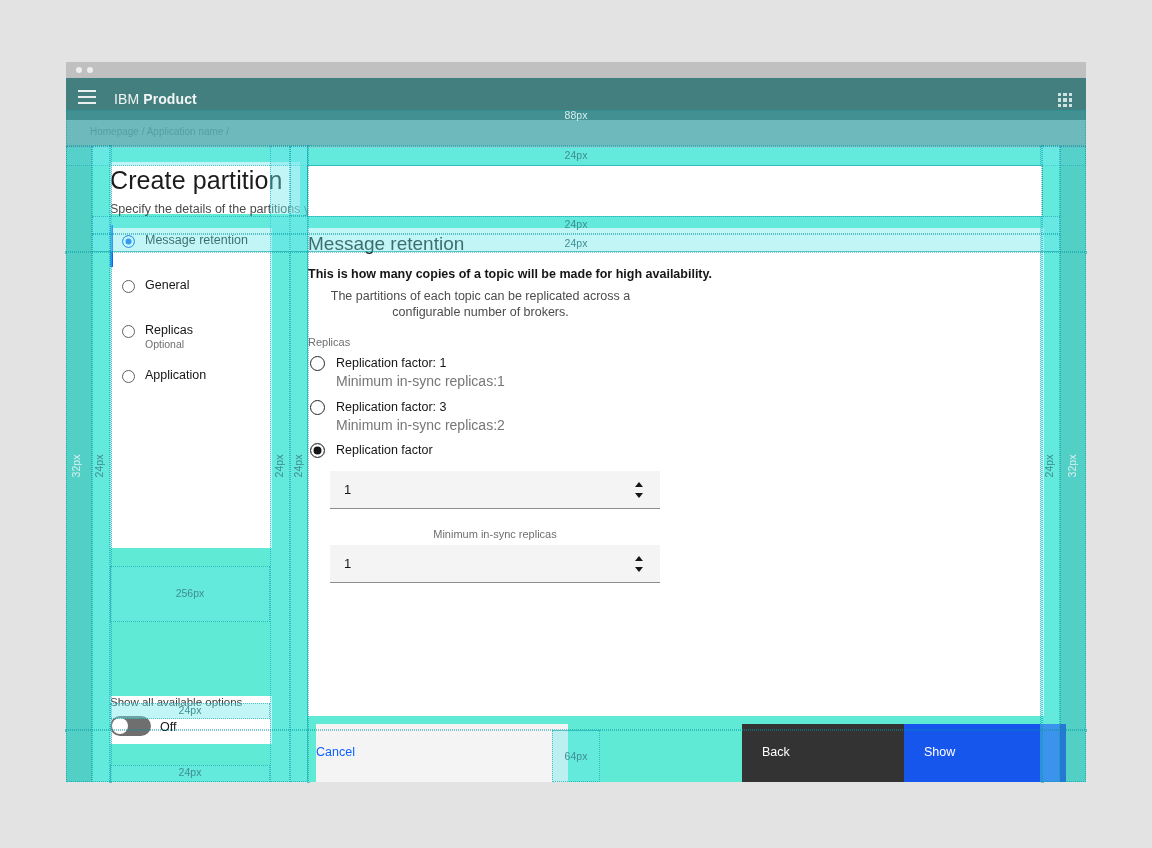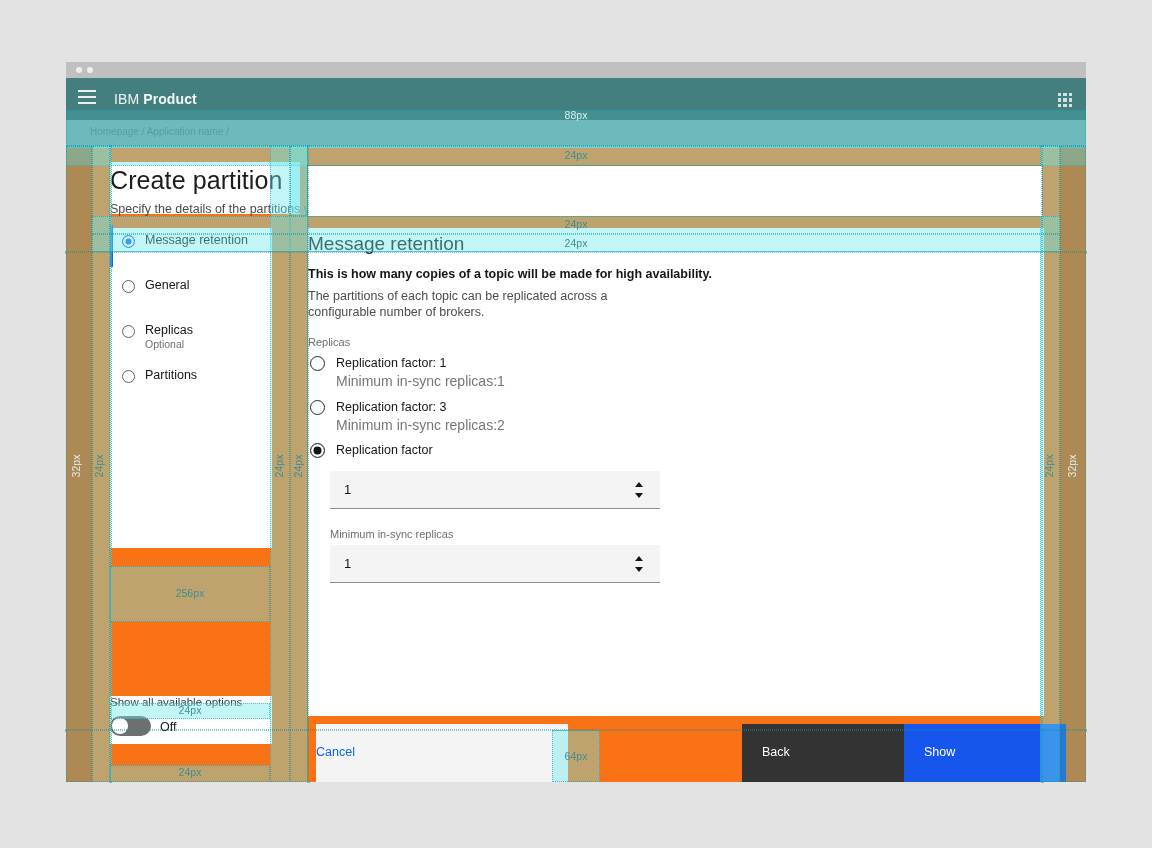--- a/index.html
+++ b/index.html
@@ -72,21 +72,22 @@
   #crumbs {
     position: absolute; left: 24px; top: 6px;
     font-size: 10px; color: #5c9a9a;
     white-space: nowrap;
   }
 
   
   #pagebody {
     position: absolute; left: 0; top: 86px;
     width: 100%; height: 634px;
-    background: #f97316;
+    background: #5eead4;
+    text-align: center;
   }
 
   
   #heading-wrap {
     position: absolute; left: 44px; top: 14px;
     width: 190px; height: 52px;
     background: #ffffff;
   }
   #page-title {
     position: absolute; left: 44px; top: 18px;
@@ -331,21 +332,21 @@
       </div>
       <div class="nav-item" style="top:90px">
 
         <span class="nav-radio"></span>
         <span class="nav-label">Replicas</span>
         <span class="nav-opt">Optional</span>
       </div>
       <div class="nav-item" style="top:135px">
 
         <span class="nav-radio"></span>
-        <span class="nav-label">Partitions</span>
+        <span class="nav-label">Application</span>
       </div>
     </div>
 
     <div id="toggleblock">
       <div id="toggle-label">Show all available options</div>
       <div id="toggle-switch">
         <span id="toggle-knob"></span>
       </div>
       <div id="toggle-state">Off</div>
     </div>

